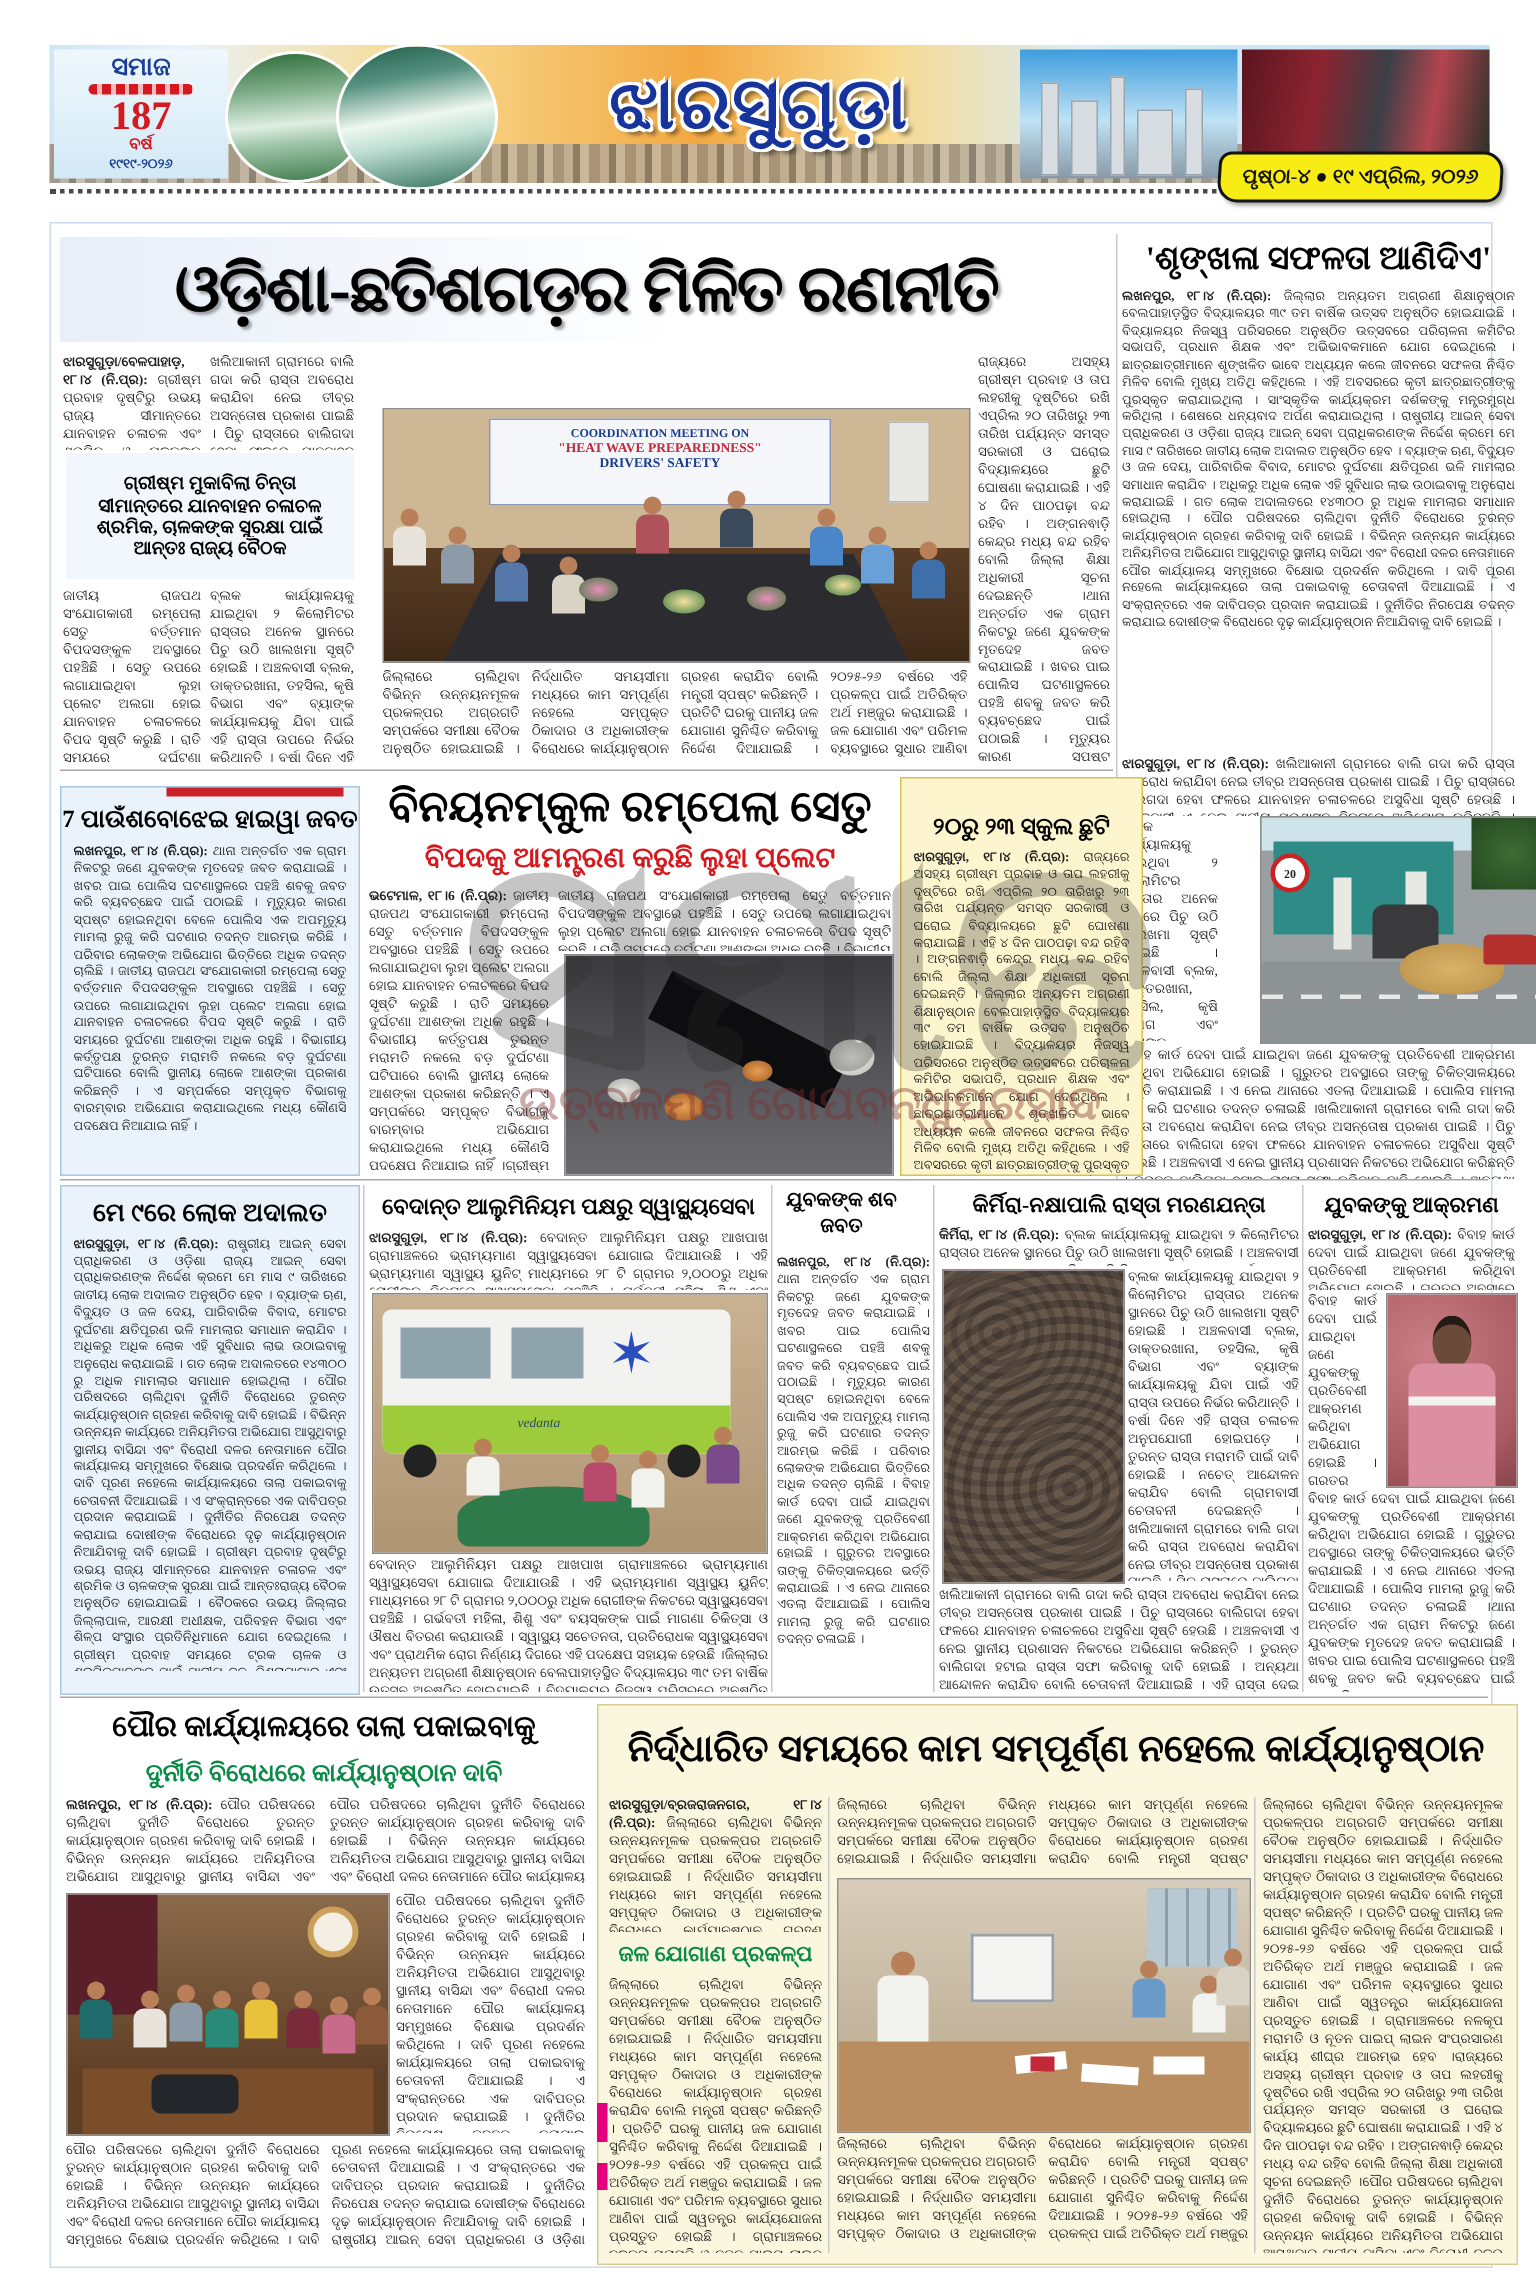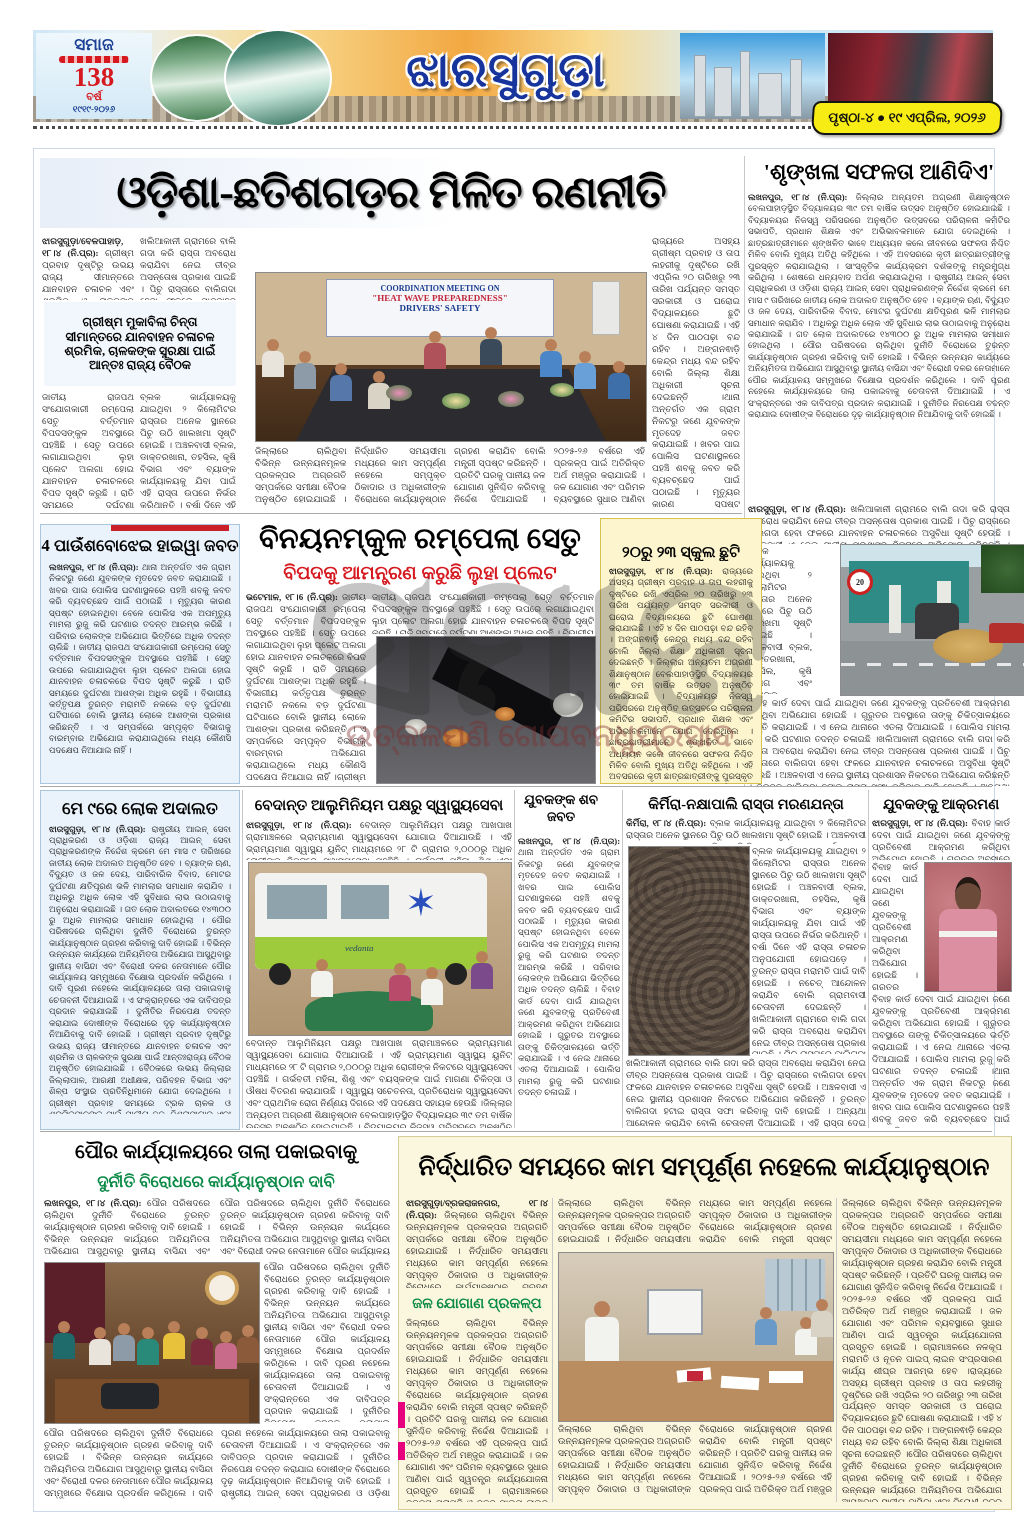--- a/index.html
+++ b/index.html
@@ -68,21 +68,21 @@
 <body>
 
 <div class="page">
 
   <div class="abs mast-band"></div>
   <div class="abs mast-strip"></div>
 
   <div class="abs logo-box">
     <div class="logo-title">ସମାଜ</div>
     <div class="logo-squiggle"></div>
-    <div class="logo-years">138</div>
+    <div class="logo-years">187</div>
     <div class="logo-years-label">ବର୍ଷ</div>
     <div class="logo-era">୧୯୧୯-୨୦୨୬</div>
   </div>
 
   <div class="abs oval oval1"></div>
   <div class="abs oval oval2"></div>
 
   <div class="abs edition-title">ଝାରସୁଗୁଡ଼ା</div>
 
   <div class="abs industry-photo">
@@ -212,21 +212,21 @@
                 font-size:8px;font-weight:bold;color:#222;display:flex;align-items:center;justify-content:center;">
       <span>20</span>
     </div>
   </div>
   <div class="abs bt" style="left:748px;top:698px;width:262px;height:88px;">
     <span>ବିବାହ କାର୍ଡ ଦେବା ପାଇଁ ଯାଇଥିବା ଜଣେ ଯୁବକଙ୍କୁ ପ୍ରତିବେଶୀ ଆକ୍ରମଣ କରିଥିବା ଅଭିଯୋଗ ହୋଇଛି । ଗୁରୁତର ଅବସ୍ଥାରେ ତାଙ୍କୁ ଚିକିତ୍ସାଳୟରେ ଭର୍ତ୍ତି କରାଯାଇଛି । ଏ ନେଇ ଥାନାରେ ଏତଲା ଦିଆଯାଇଛି । ପୋଲିସ ମାମଲା ରୁଜୁ କରି ଘଟଣାର ତଦନ୍ତ ଚଳାଇଛି ।</span><span>ଖଲିଆକାନୀ ଗ୍ରାମରେ ବାଲି ଗଦା କରି ରାସ୍ତା ଅବରୋଧ କରାଯିବା ନେଇ ତୀବ୍ର ଅସନ୍ତୋଷ ପ୍ରକାଶ ପାଇଛି । ପିଚୁ ରାସ୍ତାରେ ବାଲିଗଦା ହେବା ଫଳରେ ଯାନବାହନ ଚଳାଚଳରେ ଅସୁବିଧା ସୃଷ୍ଟି ହେଉଛି । ଅଞ୍ଚଳବାସୀ ଏ ନେଇ ସ୍ଥାନୀୟ ପ୍ରଶାସନ ନିକଟରେ ଅଭିଯୋଗ କରିଛନ୍ତି । ତୁରନ୍ତ ବାଲିଗଦା ହଟାଇ ରାସ୍ତା ସଫା କରିବାକୁ ଦାବି ହୋଇଛି । ଅନ୍ୟଥା ଆନ୍ଦୋଳନ କରାଯିବ ବୋଲି ଚେତାବନୀ ଦିଆଯାଇଛି । ଏହି ରାସ୍ତା ଦେଇ ପ୍ରତିଦିନ ଶହ ଶହ ଯାନବାହନ ଯାତାୟାତ କରୁଥିବାରୁ ଦୁର୍ଘଟଣା ଆଶଙ୍କା ବଢ଼ିଯାଇଛି ।</span>
   </div>
 
   <div class="abs box-blue" style="left:40px;top:524px;width:198px;height:258px;">
     <div class="redbar"></div>
-    <div class="hl" style="font-size:16.5px;margin-top:12px;">4 ପାଉଁଶବୋଝେଇ ହାଇୱା ଜବତ</div>
+    <div class="hl" style="font-size:16.5px;margin-top:12px;">7 ପାଉଁଶବୋଝେଇ ହାଇୱା ଜବତ</div>
     <div class="bt" style="margin:6px 8px 0 8px;height:206px;font-size:8.6px;">
       <span class="dl">ଲଖନପୁର, ୧୮।୪ (ନି.ପ୍ର):</span>
       <span>ଥାନା ଅନ୍ତର୍ଗତ ଏକ ଗ୍ରାମ ନିକଟରୁ ଜଣେ ଯୁବକଙ୍କ ମୃତଦେହ ଜବତ କରାଯାଇଛି । ଖବର ପାଇ ପୋଲିସ ଘଟଣାସ୍ଥଳରେ ପହଞ୍ଚି ଶବକୁ ଜବତ କରି ବ୍ୟବଚ୍ଛେଦ ପାଇଁ ପଠାଇଛି । ମୃତ୍ୟୁର କାରଣ ସ୍ପଷ୍ଟ ହୋଇନଥିବା ବେଳେ ପୋଲିସ ଏକ ଅପମୃତ୍ୟୁ ମାମଲା ରୁଜୁ କରି ଘଟଣାର ତଦନ୍ତ ଆରମ୍ଭ କରିଛି । ପରିବାର ଲୋକଙ୍କ ଅଭିଯୋଗ ଭିତ୍ତିରେ ଅଧିକ ତଦନ୍ତ ଚାଲିଛି ।</span> <span>ଜାତୀୟ ରାଜପଥ ସଂଯୋଗକାରୀ ରମ୍ପେଲା ସେତୁ ବର୍ତ୍ତମାନ ବିପଦସଙ୍କୁଳ ଅବସ୍ଥାରେ ପହଞ୍ଚିଛି । ସେତୁ ଉପରେ ଲଗାଯାଇଥିବା ଲୁହା ପ୍ଲେଟ ଅଲଗା ହୋଇ ଯାନବାହନ ଚଳାଚଳରେ ବିପଦ ସୃଷ୍ଟି କରୁଛି । ରାତି ସମୟରେ ଦୁର୍ଘଟଣା ଆଶଙ୍କା ଅଧିକ ରହୁଛି । ବିଭାଗୀୟ କର୍ତ୍ତୃପକ୍ଷ ତୁରନ୍ତ ମରାମତି ନକଲେ ବଡ଼ ଦୁର୍ଘଟଣା ଘଟିପାରେ ବୋଲି ସ୍ଥାନୀୟ ଲୋକେ ଆଶଙ୍କା ପ୍ରକାଶ କରିଛନ୍ତି । ଏ ସମ୍ପର୍କରେ ସମ୍ପୃକ୍ତ ବିଭାଗକୁ ବାରମ୍ବାର ଅଭିଯୋଗ କରାଯାଇଥିଲେ ମଧ୍ୟ କୌଣସି ପଦକ୍ଷେପ ନିଆଯାଇ ନାହିଁ ।</span>
     </div>
   </div>
 
   <div class="abs hl" style="left:246px;top:518px;width:348px;height:40px;font-size:29px;line-height:40px;">ବିନୟନମ୍କୁଳ ରମ୍ପେଲା ସେତୁ</div>
   <div class="abs hl sub-red" style="left:246px;top:560px;width:348px;height:26px;font-size:19px;line-height:26px;">ବିପଦକୁ ଆମନ୍ତ୍ରଣ କରୁଛି ଲୁହା ପ୍ଲେଟ</div>
   <div class="abs bt" style="left:246px;top:592px;width:120px;height:190px;">
     <span class="dl">ଭଟେମାଳ, ୧୮।6 (ନି.ପ୍ର):</span>

